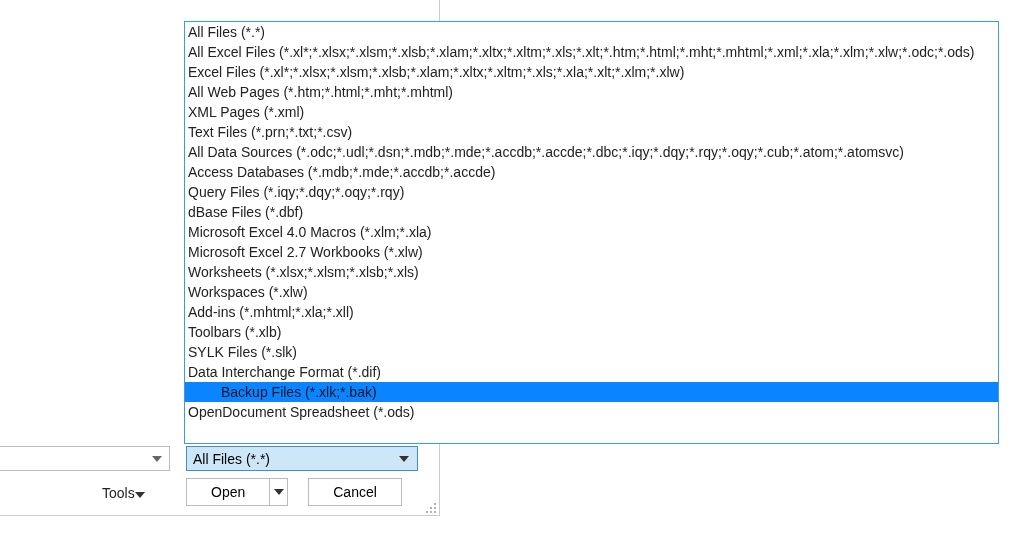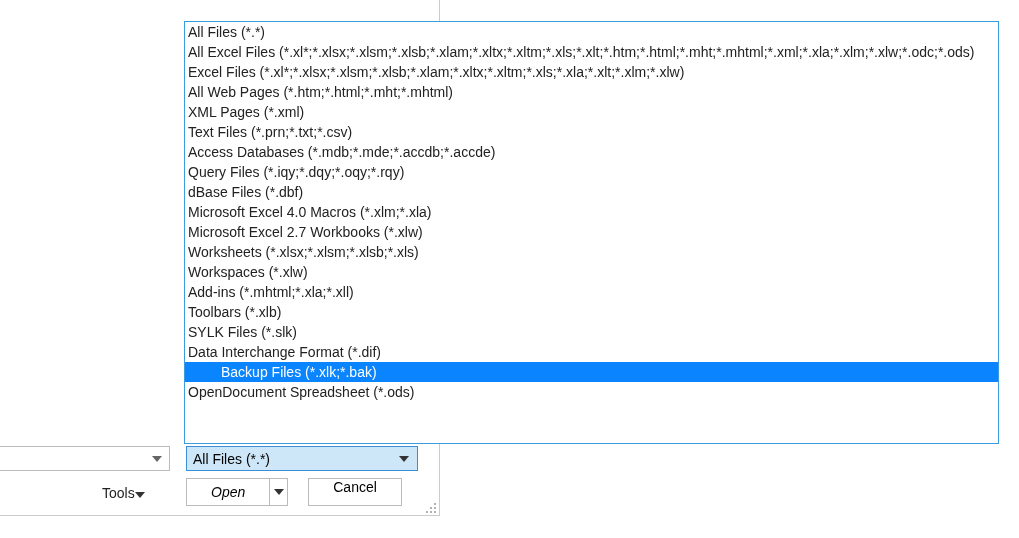--- a/index.html
+++ b/index.html
@@ -85,31 +85,31 @@
       left:186px;
       top:478px;
       display:flex;
       gap:20px;
     }
     .btn {
       height:28px;
       border:1px solid #bbb;
       background:#fff;
       display:inline-flex;
+      align-items:center;
       justify-content:center;
       padding:0 24px;
       cursor:pointer;
     }
     .btn-split {
       display:inline-flex;
       align-items:stretch;
       border:1px solid #bbb;
       height:28px;
       background:#fff;
-      font-style:italic;
     }
     .btn-split .main {
       padding:0 24px;
       display:flex;
       align-items:center;
       justify-content:center;
       cursor:pointer;
     }
     .btn-split .split {
       border-left:1px solid #bbb;
@@ -145,21 +145,21 @@
     .option {
       height:20px;
       line-height:20px;
       padding-left:3px;
       white-space:nowrap;
       cursor:pointer;
       color:#222;
     }
     .option.selected {
       background:#0a84ff;
-      color:#ffffff;
+      color:#0f172a;
       padding-left:36px;
     }
   </style>
 </head>
 <body>
 
 <div class="dialog-bottom">
 
   <div class="filename-combo">
     <span class="combo-caret">
@@ -215,20 +215,21 @@
   </div>
 </div>
 
 <div class="dropdown-list" id="ddlist">
 <div class="option">All Files (*.*)</div>
     <div class="option">All Excel Files (*.xl*;*.xlsx;*.xlsm;*.xlsb;*.xlam;*.xltx;*.xltm;*.xls;*.xlt;*.htm;*.html;*.mht;*.mhtml;*.xml;*.xla;*.xlm;*.xlw;*.odc;*.ods)</div>
     <div class="option">Excel Files (*.xl*;*.xlsx;*.xlsm;*.xlsb;*.xlam;*.xltx;*.xltm;*.xls;*.xla;*.xlt;*.xlm;*.xlw)</div>
     <div class="option">All Web Pages (*.htm;*.html;*.mht;*.mhtml)</div>
     <div class="option">XML Pages (*.xml)</div>
     <div class="option">Text Files (*.prn;*.txt;*.csv)</div>
+    <div class="option">All Data Sources (*.odc;*.udl;*.dsn;*.mdb;*.mde;*.accdb;*.accde;*.dbc;*.iqy;*.dqy;*.rqy;*.oqy;*.cub;*.atom;*.atomsvc)</div>
     <div class="option">Access Databases (*.mdb;*.mde;*.accdb;*.accde)</div>
     <div class="option">Query Files (*.iqy;*.dqy;*.oqy;*.rqy)</div>
     <div class="option">dBase Files (*.dbf)</div>
     <div class="option">Microsoft Excel 4.0 Macros (*.xlm;*.xla)</div>
     <div class="option">Microsoft Excel 2.7 Workbooks (*.xlw)</div>
     <div class="option">Worksheets (*.xlsx;*.xlsm;*.xlsb;*.xls)</div>
     <div class="option">Workspaces (*.xlw)</div>
     <div class="option">Add-ins (*.mhtml;*.xla;*.xll)</div>
     <div class="option">Toolbars (*.xlb)</div>
     <div class="option">SYLK Files (*.slk)</div>

